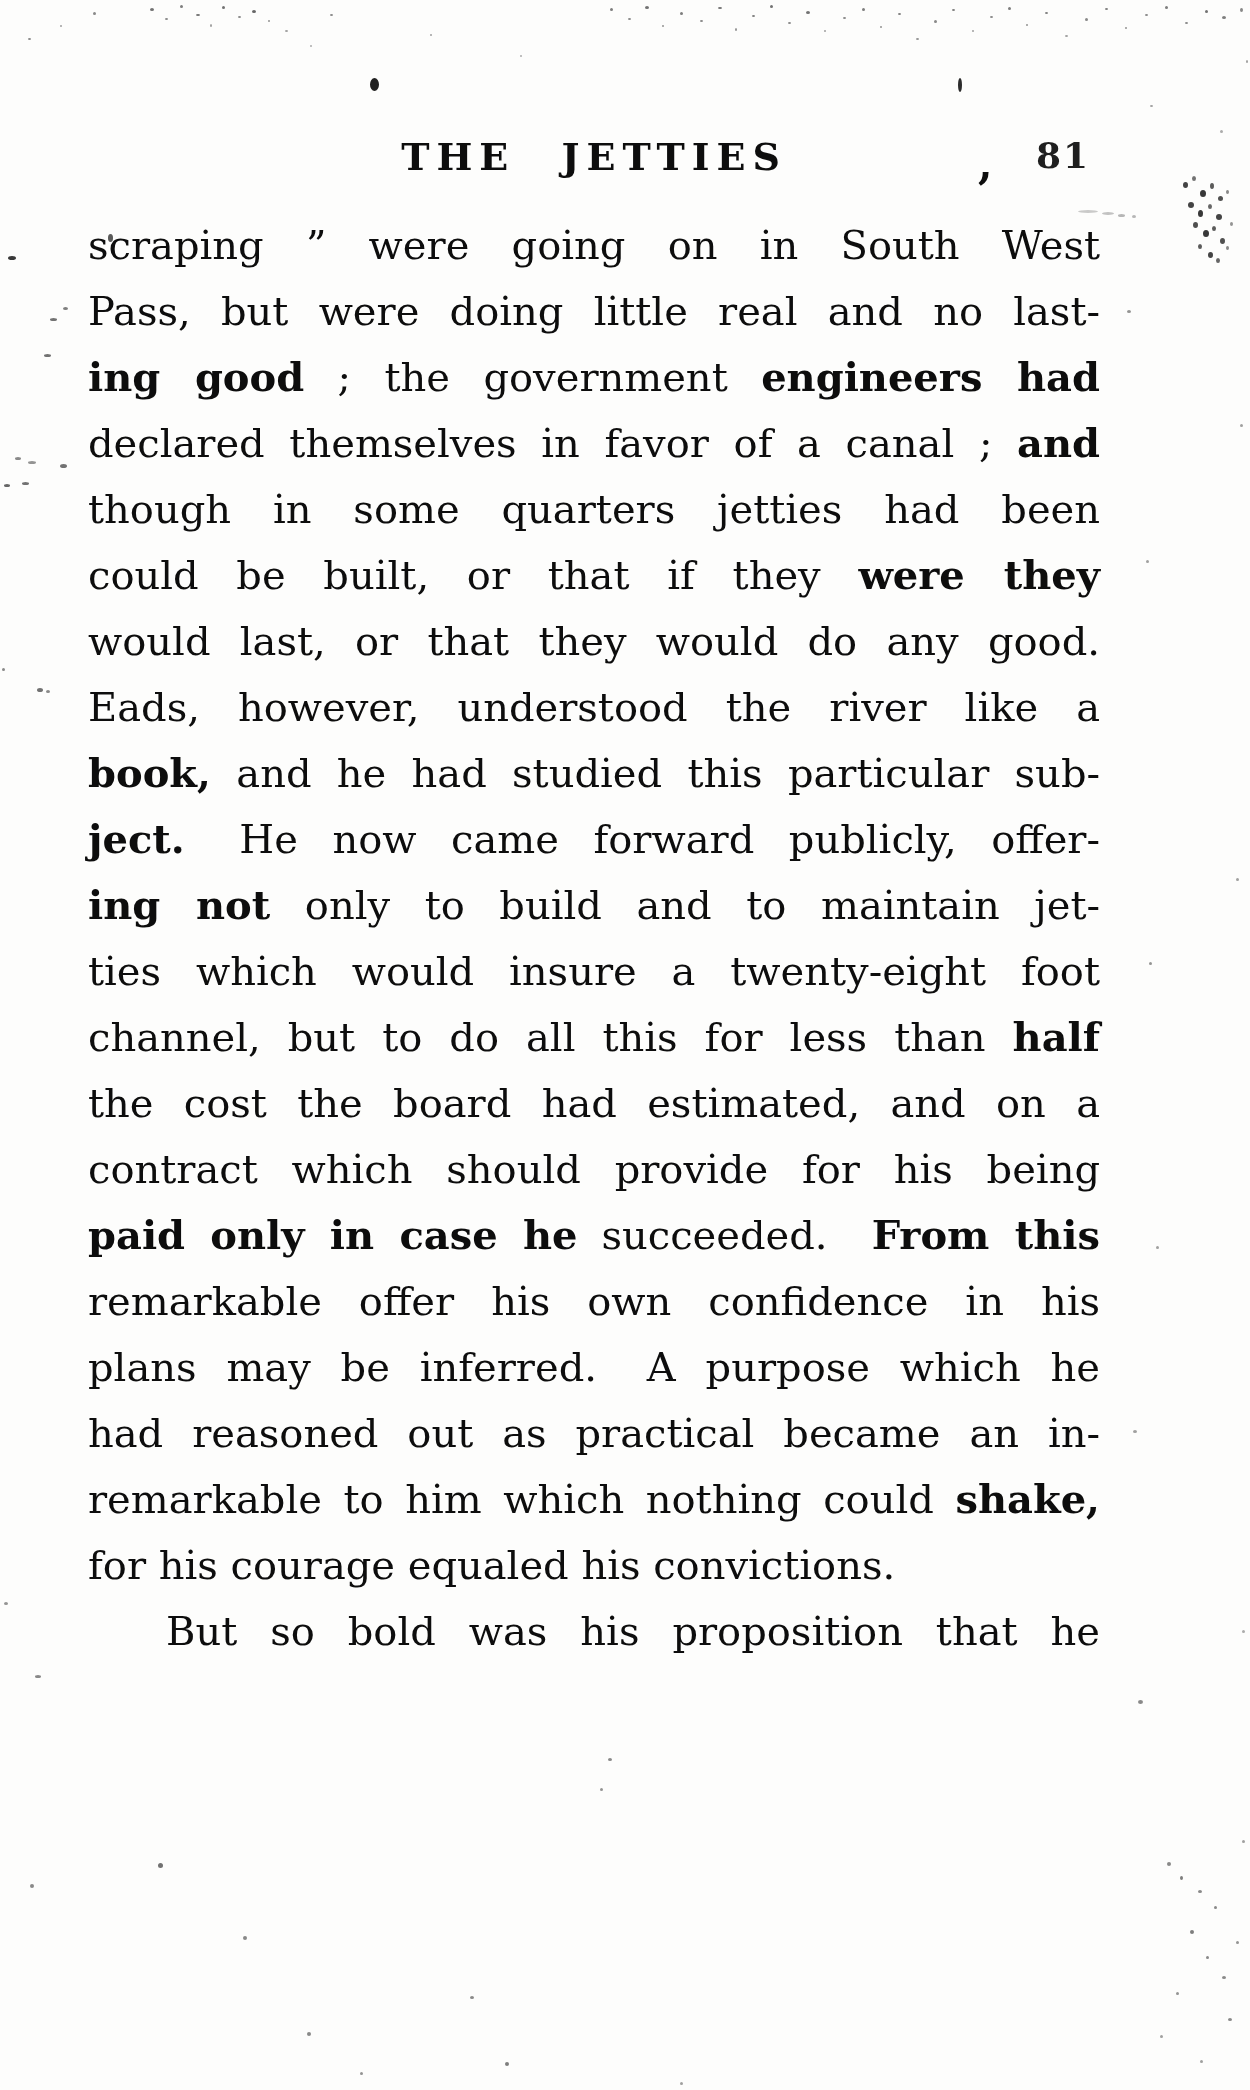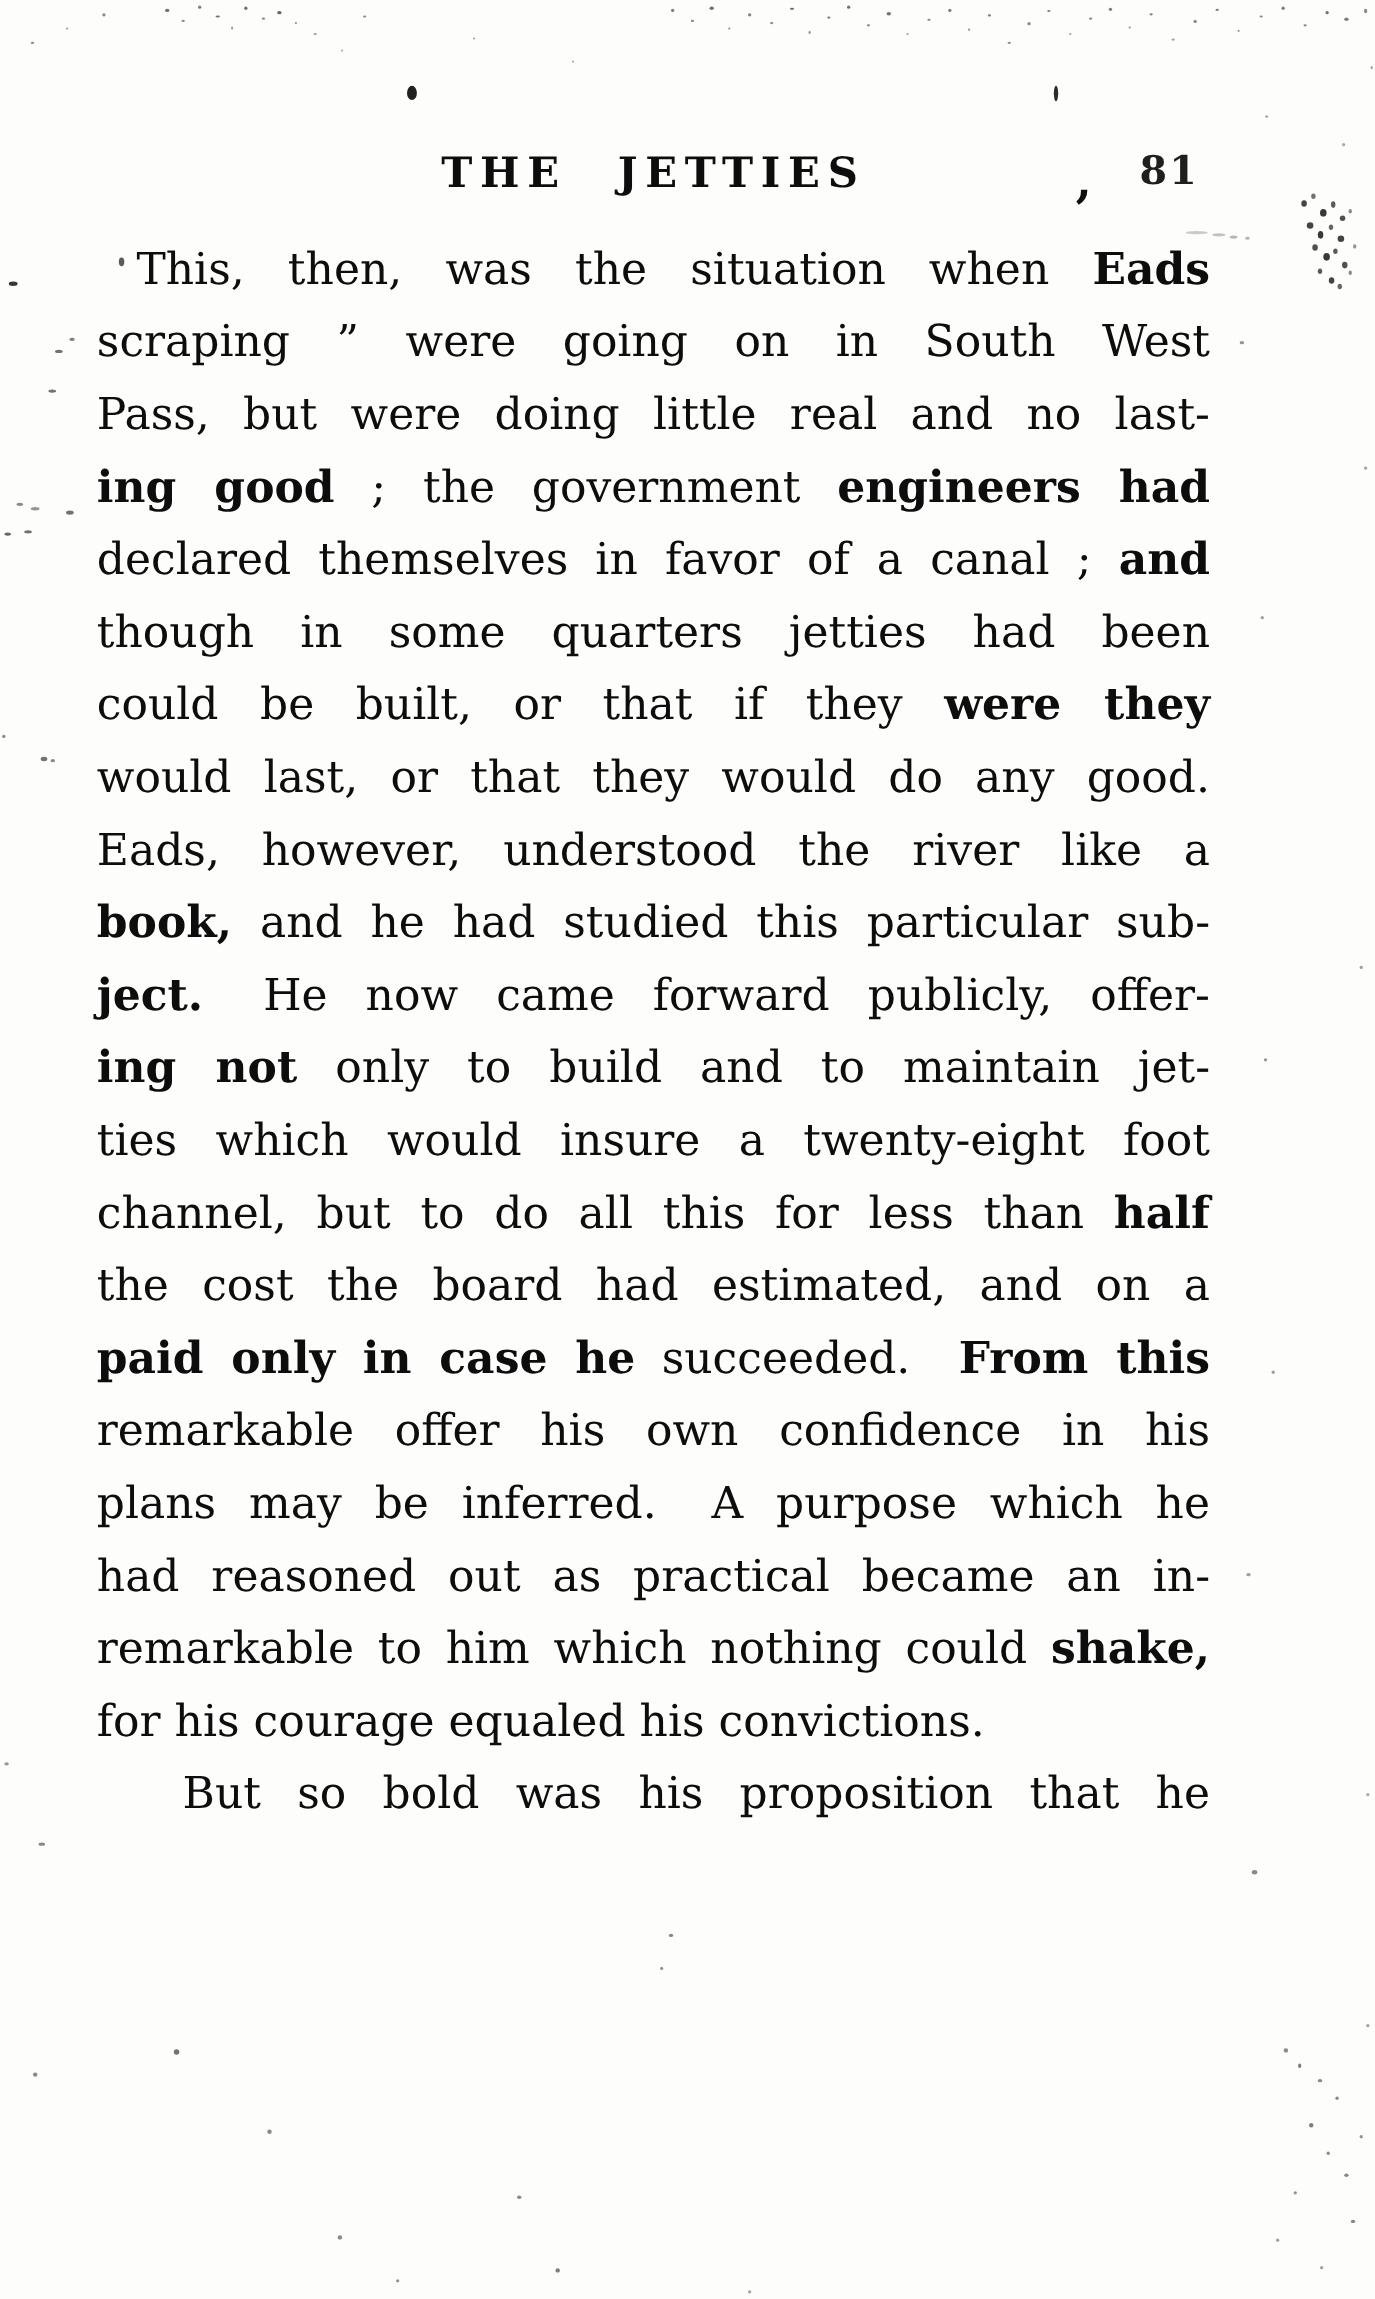--- a/index.html
+++ b/index.html
@@ -181,35 +181,35 @@
       <div class="spk" style="left: 1236px; top: 1941px; width: 3px; height: 3px; opacity: 0.45;"></div>
       <div class="spk" style="left: 1228px; top: 2018px; width: 4px; height: 3px; opacity: 0.5;"></div>
       <div class="spk" style="left: 1242px; top: 1840px; width: 3px; height: 3px; opacity: 0.4;"></div>
       <div class="spk" style="left: 1200px; top: 2060px; width: 3px; height: 3px; opacity: 0.4;"></div>
       <div class="spk" style="left: 1160px; top: 2035px; width: 3px; height: 3px; opacity: 0.4;"></div>
     </div>
   <div class="running-title">THE JETTIES</div>
   <div class="comma-mark">,</div>
   <div class="folio">81</div>
   <div class="body-text">
-      <div class="line ind1"><span>This, then, was the situation when </span><b>Eads</b></div>
       <div class="line"><span>scraping ” were going on in South West</span></div>
       <div class="line"><span>Pass, but were doing little real and no last-</span></div>
       <div class="line"><b>ing good</b><span> ; the government </span><b>engineers had</b></div>
       <div class="line"><span>declared themselves in favor of a canal ; </span><b>and</b></div>
       <div class="line"><span>though in some quarters jetties had been</span></div>
       <div class="line"><span>could be built, or that if they </span><b>were they</b></div>
       <div class="line"><span>would last, or that they would do any good.</span></div>
       <div class="line"><span>Eads, however, understood the river like a</span></div>
       <div class="line"><b>book,</b><span> and he had studied this particular sub-</span></div>
       <div class="line"><b>ject.</b><span>  He now came forward publicly, offer-</span></div>
       <div class="line"><b>ing not</b><span> only to build and to maintain jet-</span></div>
       <div class="line"><span>ties which would insure a twenty-eight foot</span></div>
       <div class="line"><span>channel, but to do all this for less than </span><b>half</b></div>
       <div class="line"><span>the cost the board had estimated, and on a</span></div>
+      <div class="line"><span>contract which should provide for his being</span></div>
       <div class="line"><b>paid only in case he</b><span> succeeded.  </span><b>From this</b></div>
       <div class="line"><span>remarkable offer his own confidence in his</span></div>
       <div class="line"><span>plans may be inferred.  A purpose which he</span></div>
       <div class="line"><span>had reasoned out as practical became an in-</span></div>
       <div class="line"><span>remarkable to him which nothing could </span><b>shake,</b></div>
       <div class="line nojust"><span>for his courage equaled his convictions.</span></div>
       <div class="line ind2"><span>But so bold was his proposition that he</span></div>
     </div>
 </div>
 

